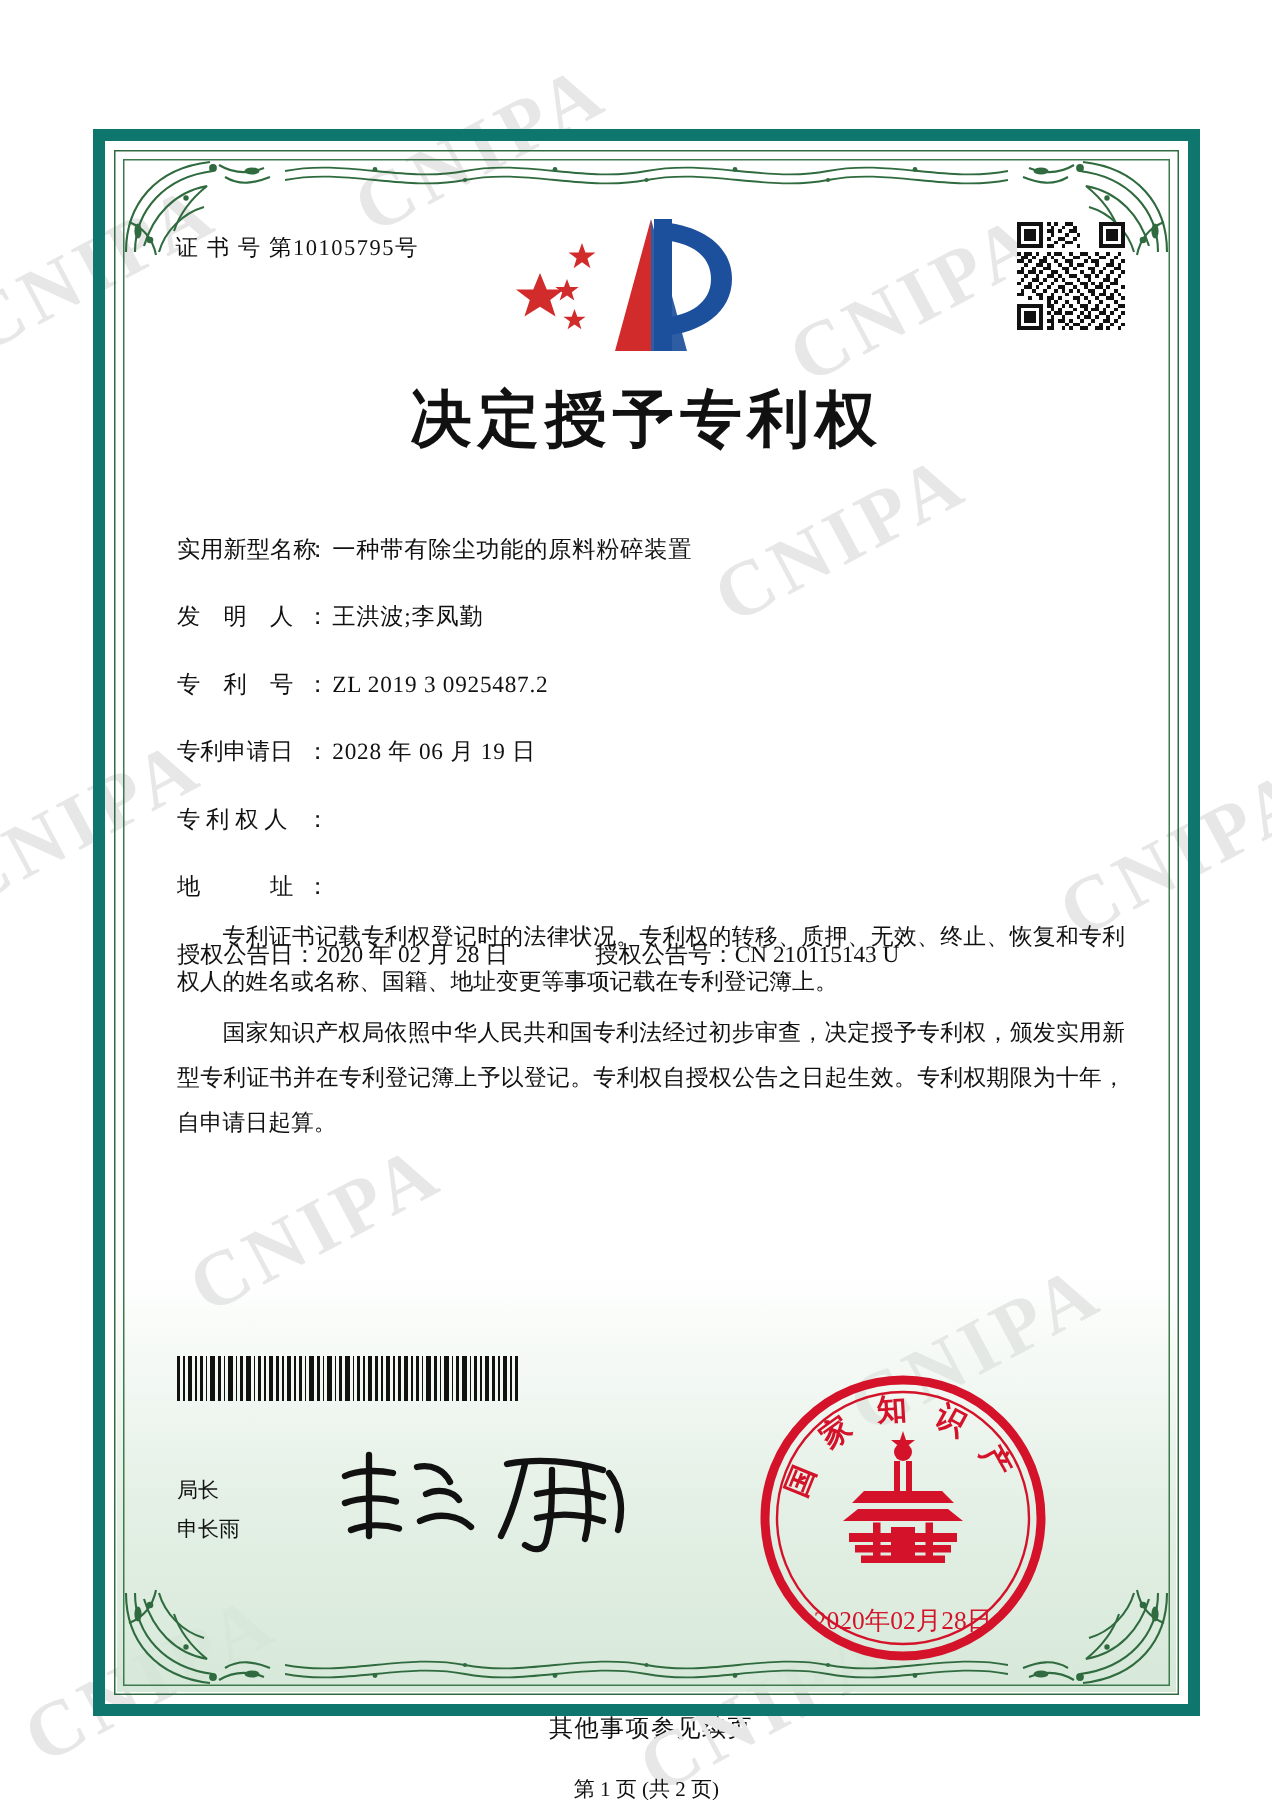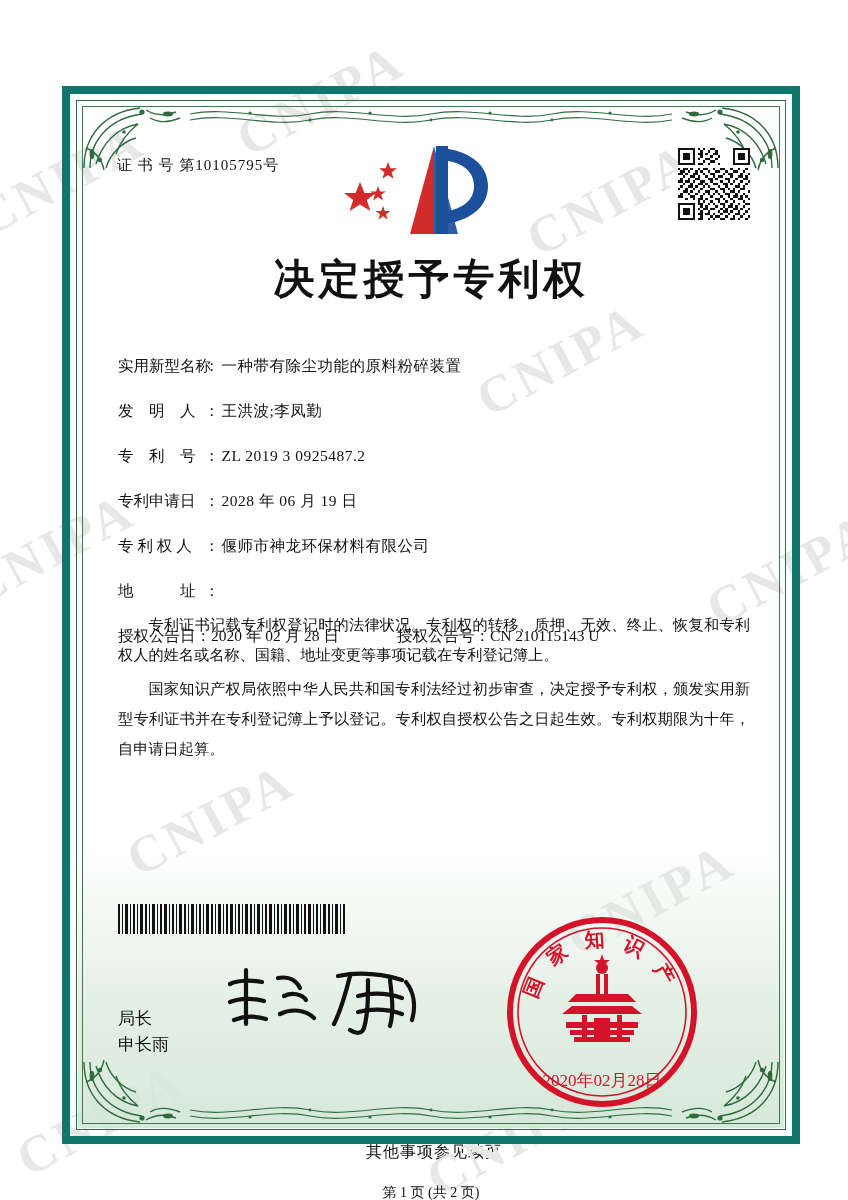--- a/index.html
+++ b/index.html
@@ -202,22 +202,22 @@
     position: absolute;
     left: 48px;
     top: 810px;
     height: 30px;
     width: 230px;
   }
 
   .signature-block {
     position: absolute;
     left: 48px;
-    top: 912px;
-    font-size: 17px;
+    top: 888px;
+    font-size: 14px;
     line-height: 26px;
     color: #111;
     font-family: "Liberation Serif", serif;
   }
   .sign-script {
     position: absolute;
     left: 148px;
     top: 868px;
     width: 220px;
     height: 78px;
@@ -656,21 +656,20 @@
           <span class="field-value">ZL 2019 3 0925487.2</span>
         </div>
         <div class="field-row">
           <span class="field-label">专利申请日</span>
           <span class="field-colon">：</span>
           <span class="field-value">2028 年 06 月 19 日</span>
         </div>
         <div class="field-row">
           <span class="field-label">专 利 权 人</span>
           <span class="field-colon">：</span>
-          <span class="field-value">偃师市神龙环保材料有限公司</span>
         </div>
         <div class="field-row">
           <span class="field-label">地　　　址</span>
           <span class="field-colon">：</span>
         </div>
         <div class="row-split">
           <span class="split-left">
             <span class="split-label">授权公告日</span>
             <span>：</span>
             <span>2020 年 02 月 28 日</span>

